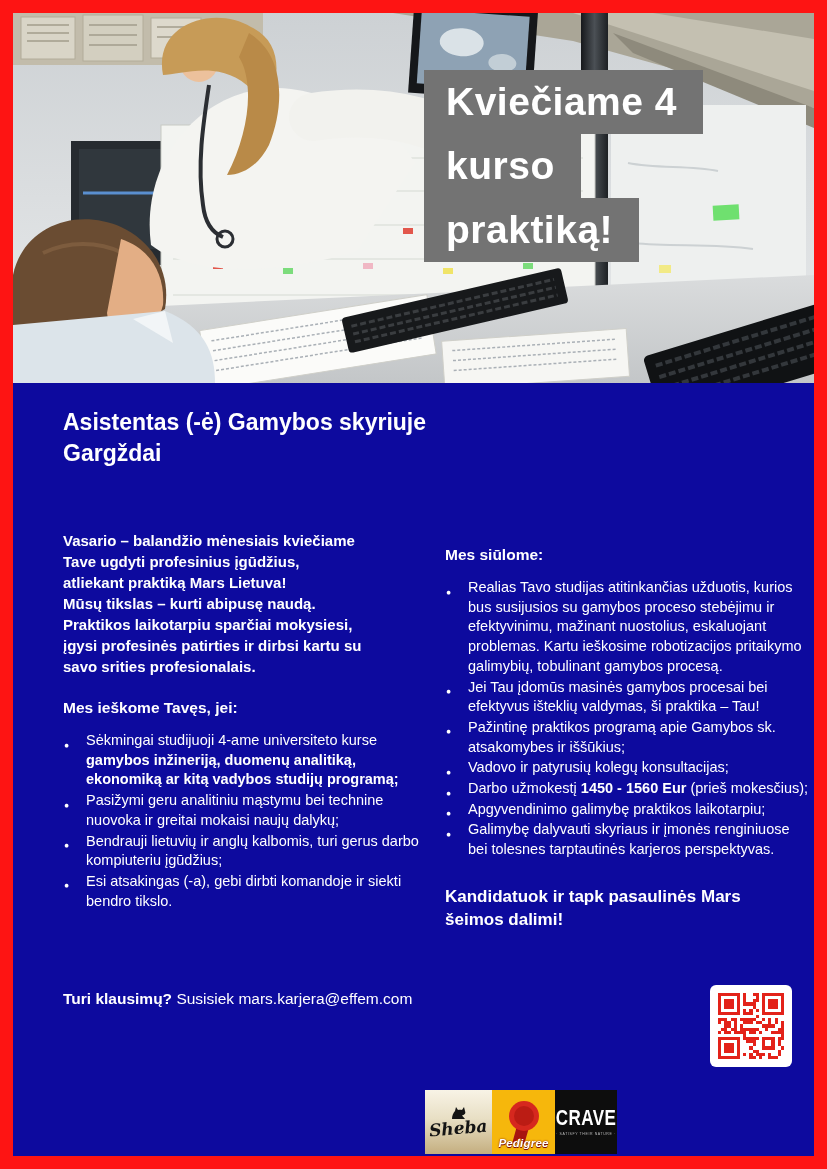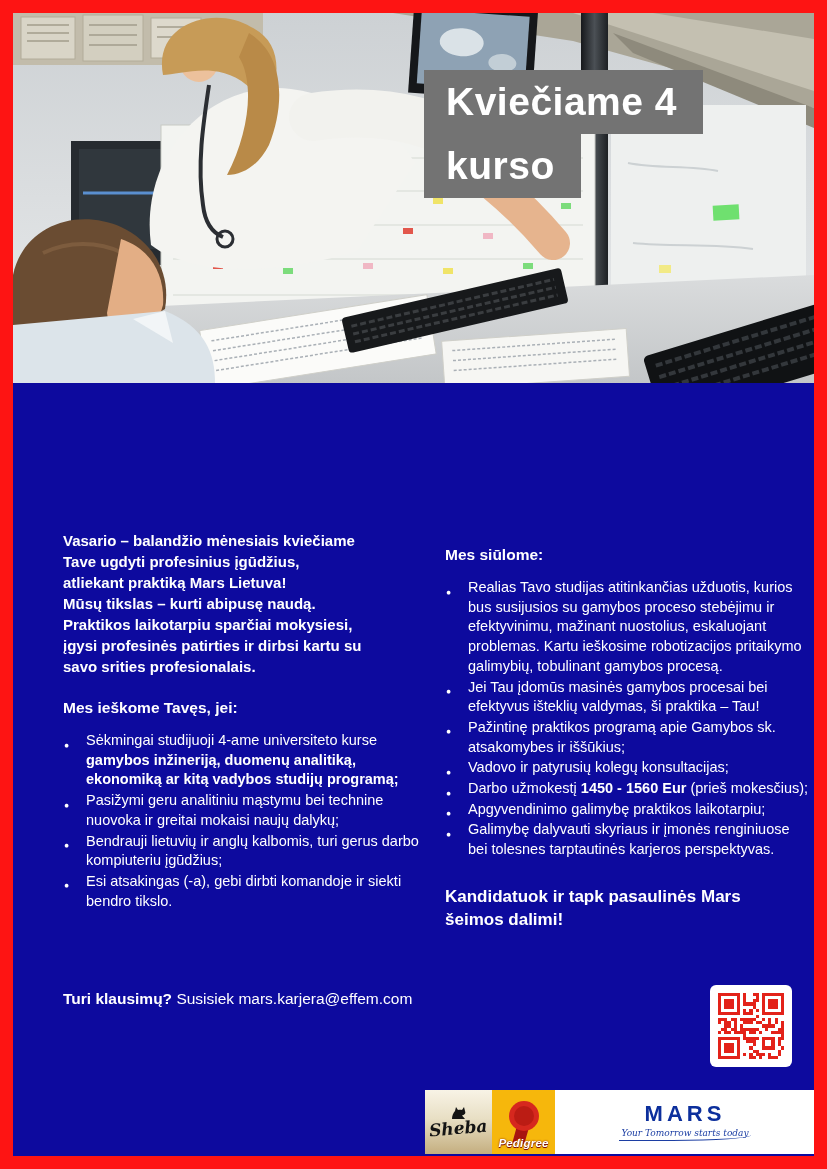--- a/index.html
+++ b/index.html
@@ -210,22 +210,25 @@
         <path d="M108,226 C138,236 152,262 150,292 C142,322 120,336 100,338 L94,300 Z" fill="#e3ae85"></path>
         <path d="M0,312 L152,298 C192,314 202,340 202,370 L0,370 Z" fill="#dce4ea"></path>
         <path d="M120,306 L152,298 L160,330 Z" fill="#f2f5f7"></path>
       </g>
     </svg>
   </div>
 
   <div class="title-box">
     <span class="line">Kviečiame 4</span>
     <span class="line">kurso</span>
-  </div>
-
+    <span class="line">praktiką!</span>
+  </div>
+
+  <h1 class="job-heading">Asistentas (-ė) Gamybos skyriuje
+Gargždai</h1>
 
   <div class="cols">
 
     <div class="col-left">
       <p class="intro">Vasario – balandžio mėnesiais kviečiame
 Tave ugdyti profesinius įgūdžius,
 atliekant praktiką Mars Lietuva!
 Mūsų tikslas – kurti abipusę naudą.
 Praktikos laikotarpiu sparčiai mokysiesi,
 įgysi profesinės patirties ir dirbsi kartu su
@@ -401,19 +404,19 @@
       <span class="sheba-word">Sheba</span>
     </div>
     <div class="logo-panel lp-pedigree">
       <svg class="rosette" viewBox="0 0 44 48">
         <polygon points="16,24 10,46 18,40 22,47 28,26" fill="#a81510"></polygon>
         <circle cx="22" cy="18" r="15" fill="#d6281e"></circle>
         <circle cx="22" cy="18" r="10" fill="#bb1c14"></circle>
       </svg>
       <span class="ped-word">Pedigree</span>
     </div>
-    <div class="logo-panel lp-mars">
-      <span class="mars-word">MARS</span>
-      <span class="mars-tag">Your Tomorrow starts today</span>
+    <div class="logo-panel lp-crave">
+      <span class="crave-word">CRAVE</span>
+      <span class="crave-tag">· SATISFY THEIR NATURE ·</span>
     </div>
   </div>
 
 </div>
 
 </body></html>

